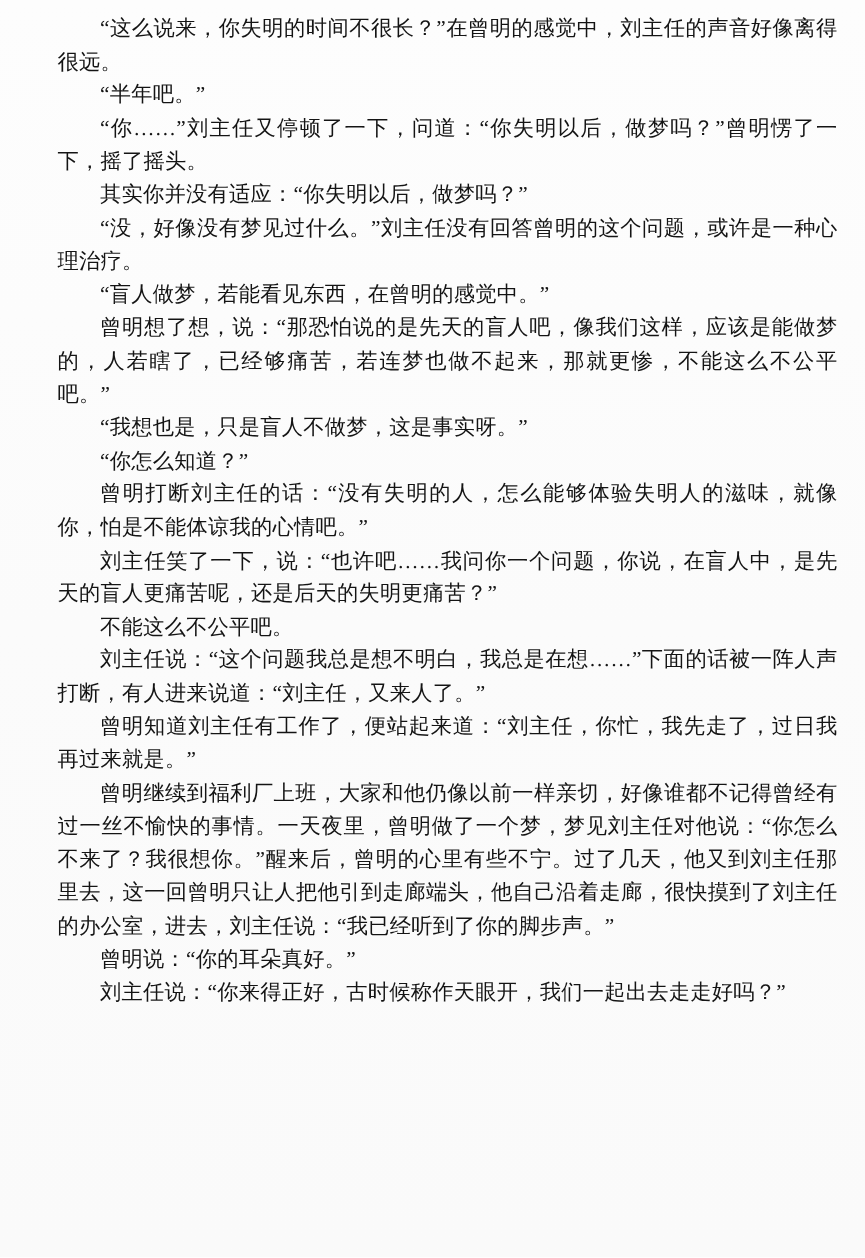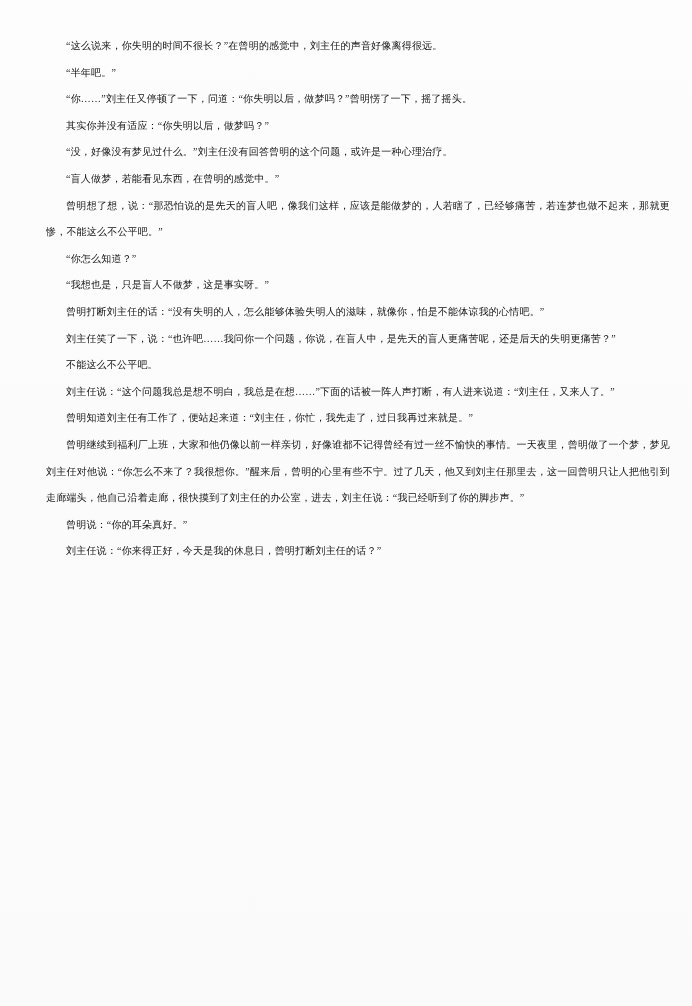--- a/index.html
+++ b/index.html
@@ -17,50 +17,49 @@
   
   .page {
     position: relative;
     width: 692px;
     height: 1006px;
     background: linear-gradient(180deg, #fdfdfd 0%, #fbfbfb 50%, #fafafa 100%);
     box-sizing: border-box;
     padding: 10px 22px 0 46px;
   }
   .body-text {
-    font-size: 10px;
+    font-size: 17px;
     line-height: 26.6px;
     text-align: justify;
     text-justify: inter-ideograph;
     letter-spacing: 0.2px;
     color: #141414;
-    margin-top: 23px;
   }
   p.para {
     margin: 0;
     text-indent: 2em;
     white-space: normal;
   }
 </style>
 </head>
 <body>
 
 <div class="page">
   <div class="body-text">
     <p class="para">“这么说来，你失明的时间不很长？”在曾明的感觉中，刘主任的声音好像离得很远。</p>
     <p class="para">“半年吧。”</p>
     <p class="para">“你……”刘主任又停顿了一下，问道：“你失明以后，做梦吗？”曾明愣了一下，摇了摇头。</p>
     <p class="para">其实你并没有适应：“你失明以后，做梦吗？”</p>
     <p class="para">“没，好像没有梦见过什么。”刘主任没有回答曾明的这个问题，或许是一种心理治疗。</p>
     <p class="para">“盲人做梦，若能看见东西，在曾明的感觉中。”</p>
     <p class="para">曾明想了想，说：“那恐怕说的是先天的盲人吧，像我们这样，应该是能做梦的，人若瞎了，已经够痛苦，若连梦也做不起来，那就更惨，不能这么不公平吧。”</p>
+    <p class="para">“我想也是，只是盲人不做梦，这是事实呀。”</p>
     <p class="para">“你怎么知道？”</p>
-    <p class="para">“我想也是，只是盲人不做梦，这是事实呀。”</p>
     <p class="para">曾明打断刘主任的话：“没有失明的人，怎么能够体验失明人的滋味，就像你，怕是不能体谅我的心情吧。”</p>
     <p class="para">刘主任笑了一下，说：“也许吧……我问你一个问题，你说，在盲人中，是先天的盲人更痛苦呢，还是后天的失明更痛苦？”</p>
     <p class="para">不能这么不公平吧。</p>
     <p class="para">刘主任说：“这个问题我总是想不明白，我总是在想……”下面的话被一阵人声打断，有人进来说道：“刘主任，又来人了。”</p>
     <p class="para">曾明知道刘主任有工作了，便站起来道：“刘主任，你忙，我先走了，过日我再过来就是。”</p>
     <p class="para">曾明继续到福利厂上班，大家和他仍像以前一样亲切，好像谁都不记得曾经有过一丝不愉快的事情。一天夜里，曾明做了一个梦，梦见刘主任对他说：“你怎么不来了？我很想你。”醒来后，曾明的心里有些不宁。过了几天，他又到刘主任那里去，这一回曾明只让人把他引到走廊端头，他自己沿着走廊，很快摸到了刘主任的办公室，进去，刘主任说：“我已经听到了你的脚步声。”</p>
     <p class="para">曾明说：“你的耳朵真好。”</p>
-    <p class="para">刘主任说：“你来得正好，今天是我的休息日，曾明打断刘主任的话？”</p>
+    <p class="para">刘主任说：“你来得正好，古时候称作天眼开，我们一起出去走走好吗？”</p>
   </div>
 </div>
 
 </body></html>

